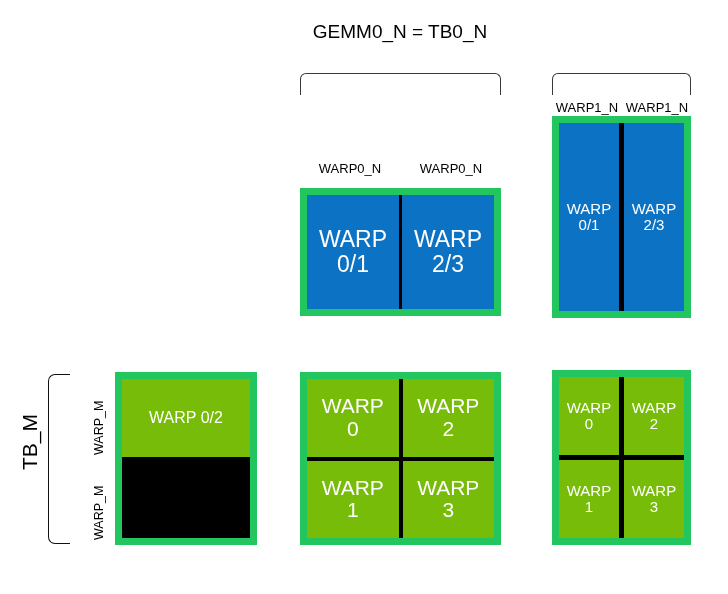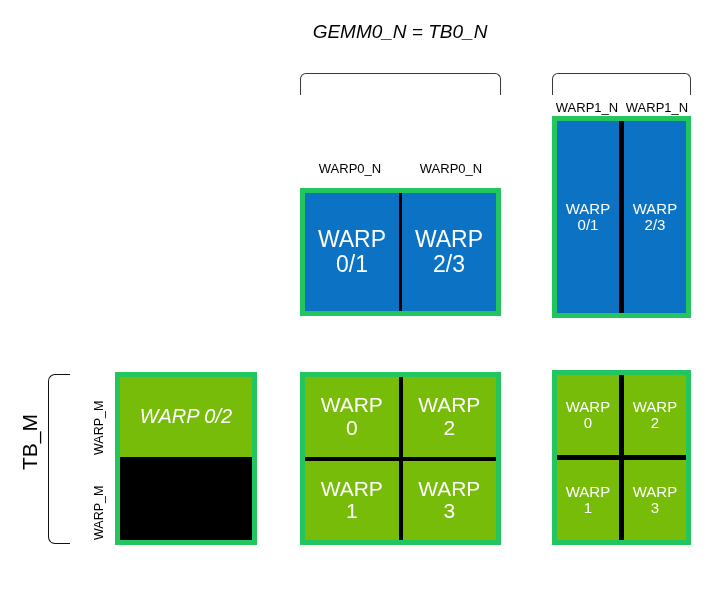--- a/index.html
+++ b/index.html
@@ -73,21 +73,21 @@
     white-space: nowrap;
     transform: rotate(-90deg);
     transform-origin: left top;
   }
 
   
   .block {
     box-sizing: border-box;
     display: grid;
     background: #000000;
-    border: 5px solid #22c55e;
+    border: 7px solid #22c55e;
   }
   .cell {
     box-sizing: border-box;
     display: flex;
     align-items: center;
     justify-content: center;
     text-align: center;
     color: #ffffff;
     white-space: pre-line;
     line-height: 1.08;
@@ -108,21 +108,21 @@
     grid-template-columns: 1fr 1fr;
     gap: 5px;
   }
   #blue-tb1 .cell { font-size: 15px; }
 
   #green-left {
     left: 115px; top: 372px; width: 142px; height: 173px;
     grid-template-rows: 1fr 1fr;
     gap: 4px;
   }
-  #green-left .cell { font-size: 20px; font-style: italic; }
+  #green-left .cell { font-size: 16px; }
 
   #green-mid {
     left: 300px; top: 372px; width: 201px; height: 173px;
     grid-template-columns: 1fr 1fr;
     grid-template-rows: 1fr 1fr;
     gap: 4px;
   }
   #green-mid .cell { font-size: 21px; }
 
   #green-right {
@@ -131,21 +131,21 @@
     grid-template-rows: 1fr 1fr;
     gap: 5px;
   }
   #green-right .cell { font-size: 15px; }
 </style>
 </head>
 <body>
 
 <div id="stage">
 
-  <div class="abs heading" style="left:282px; top:20px; width:236px;font-style:italic;">GEMM0_N = TB0_N</div>
+  <div class="abs heading" style="left:282px; top:20px; width:236px;">GEMM0_N = TB0_N</div>
 
 
   <div class="abs hbracket" style="left:300px; top:73px; width:201px; height:22px;"></div>
 
   <div class="abs hbracket" style="left:552px; top:73px; width:139px; height:22px;"></div>
 
   <div class="abs caption" style="left:300px; top:162px; width:100px;">WARP0_N</div>
   <div class="abs caption" style="left:401px; top:162px; width:100px;">WARP0_N</div>
 
   <div class="abs block" id="blue-tb0">

